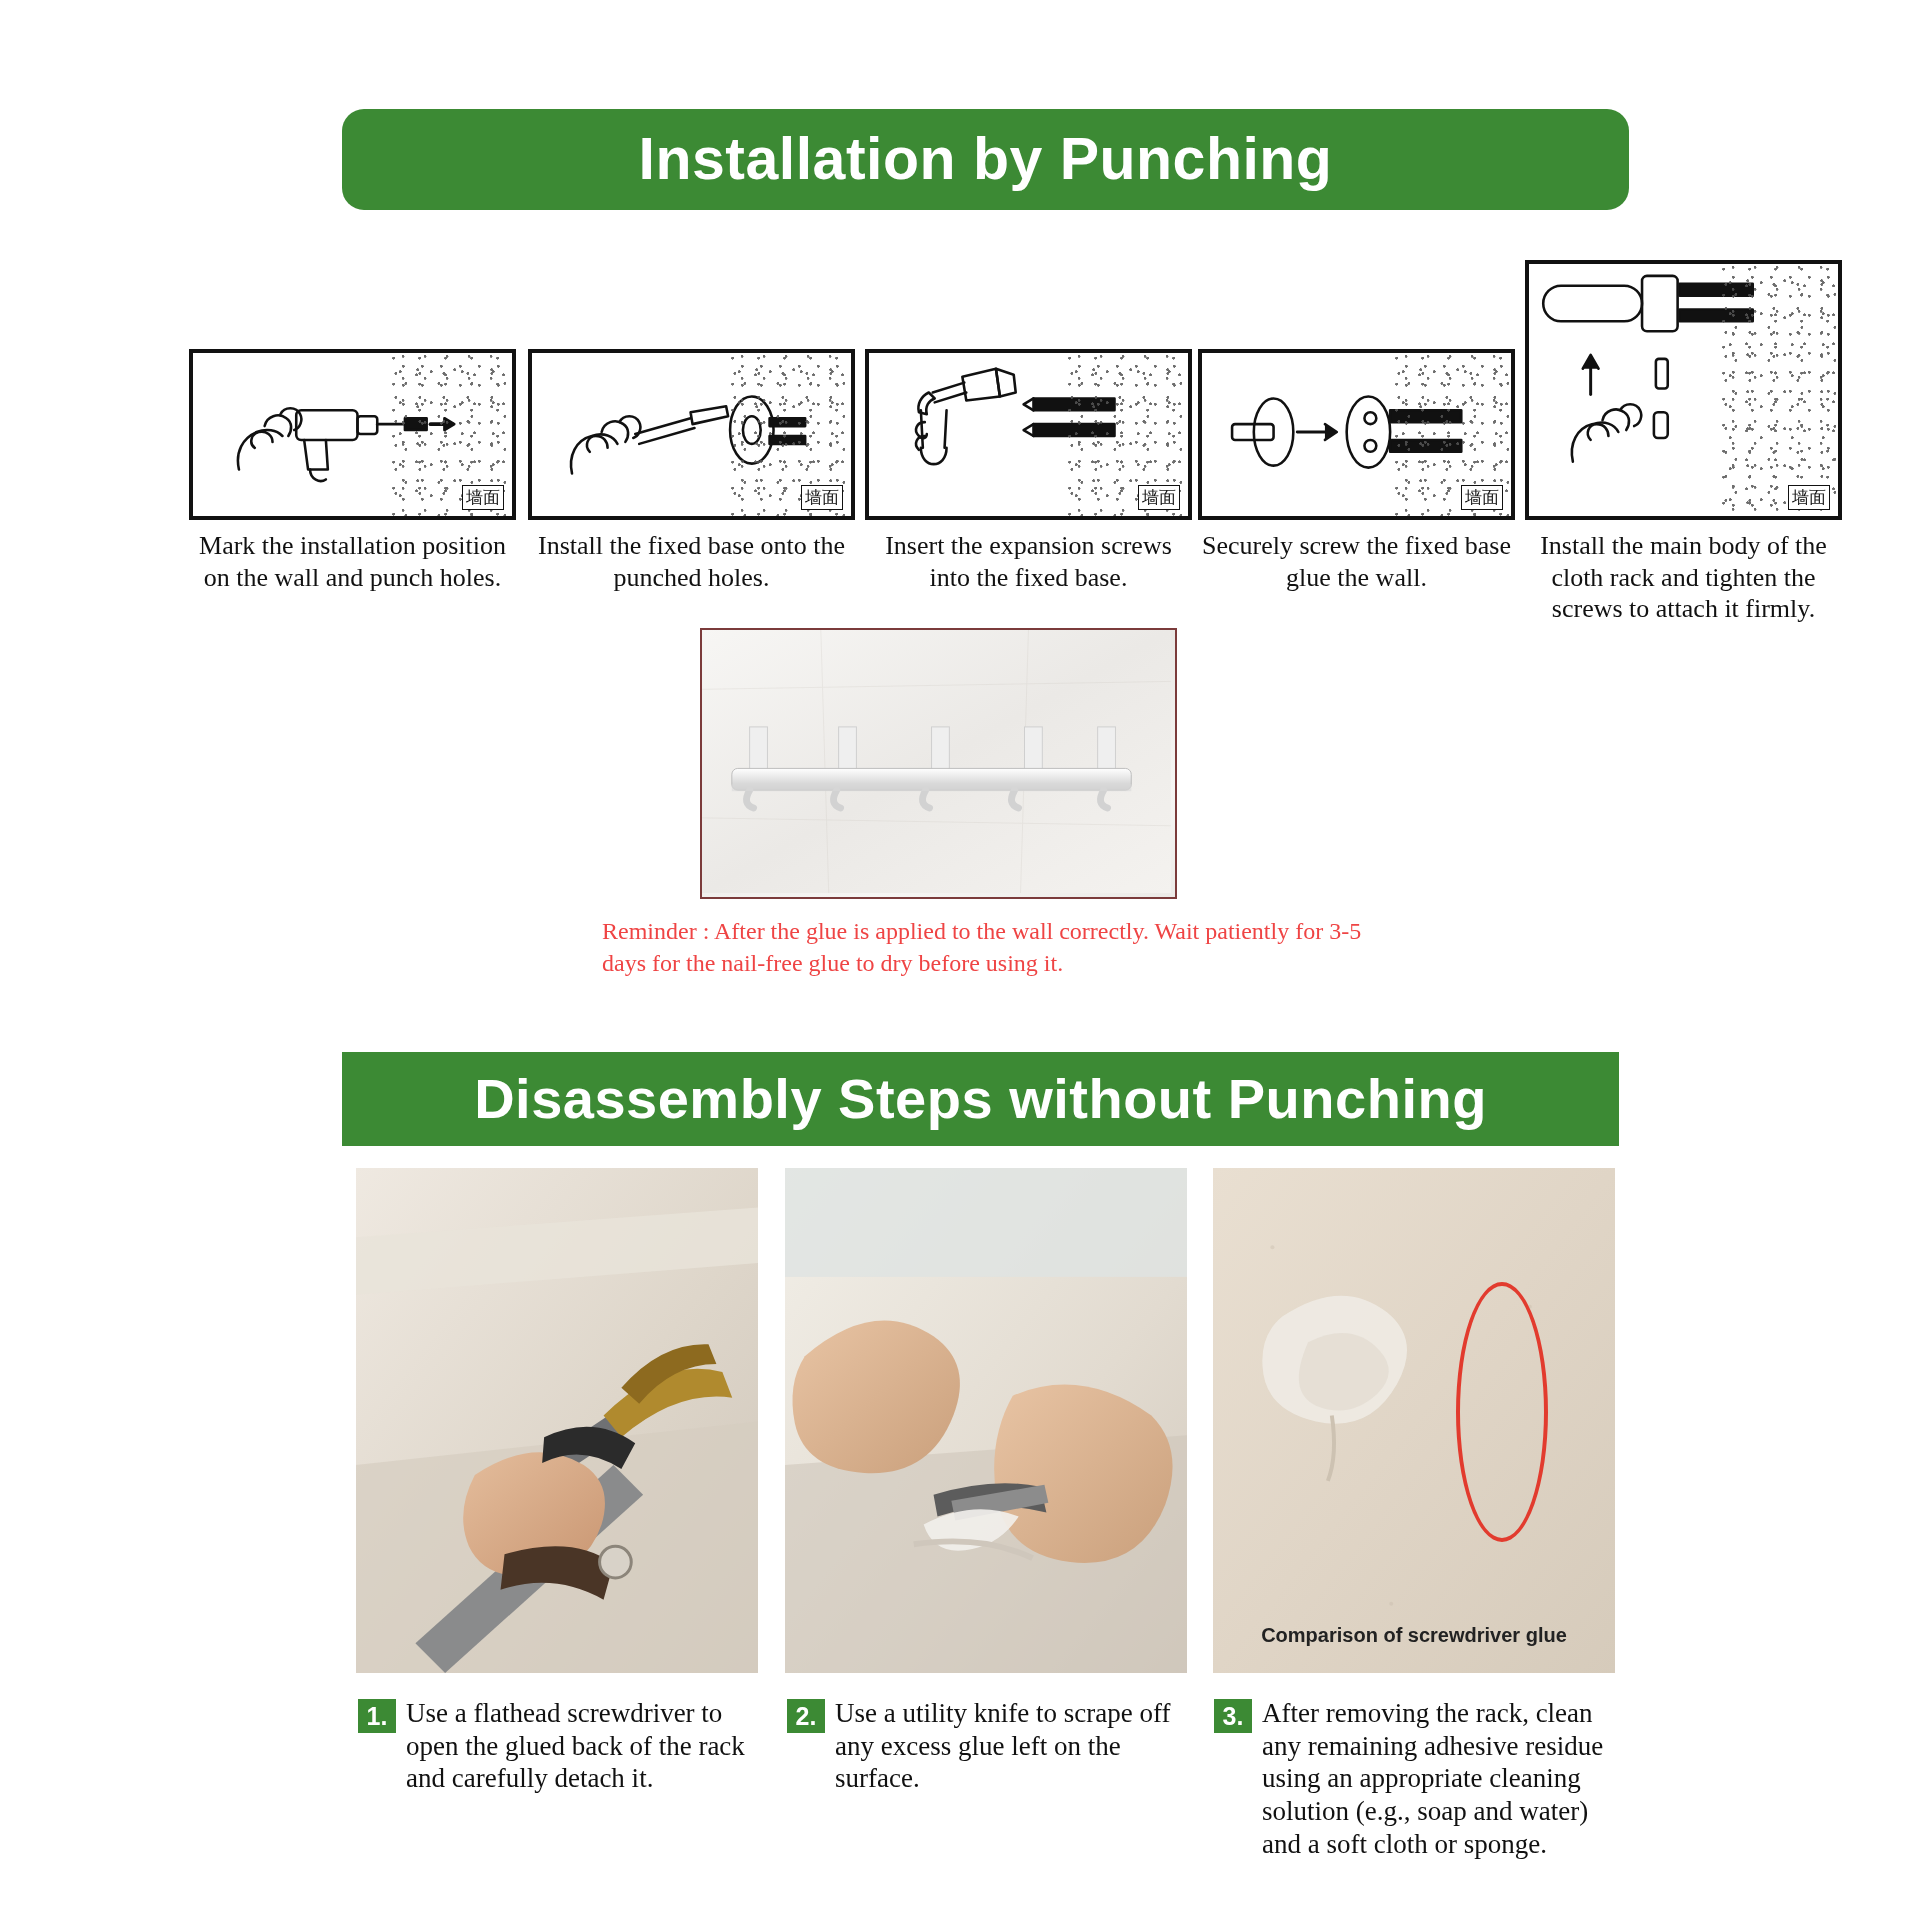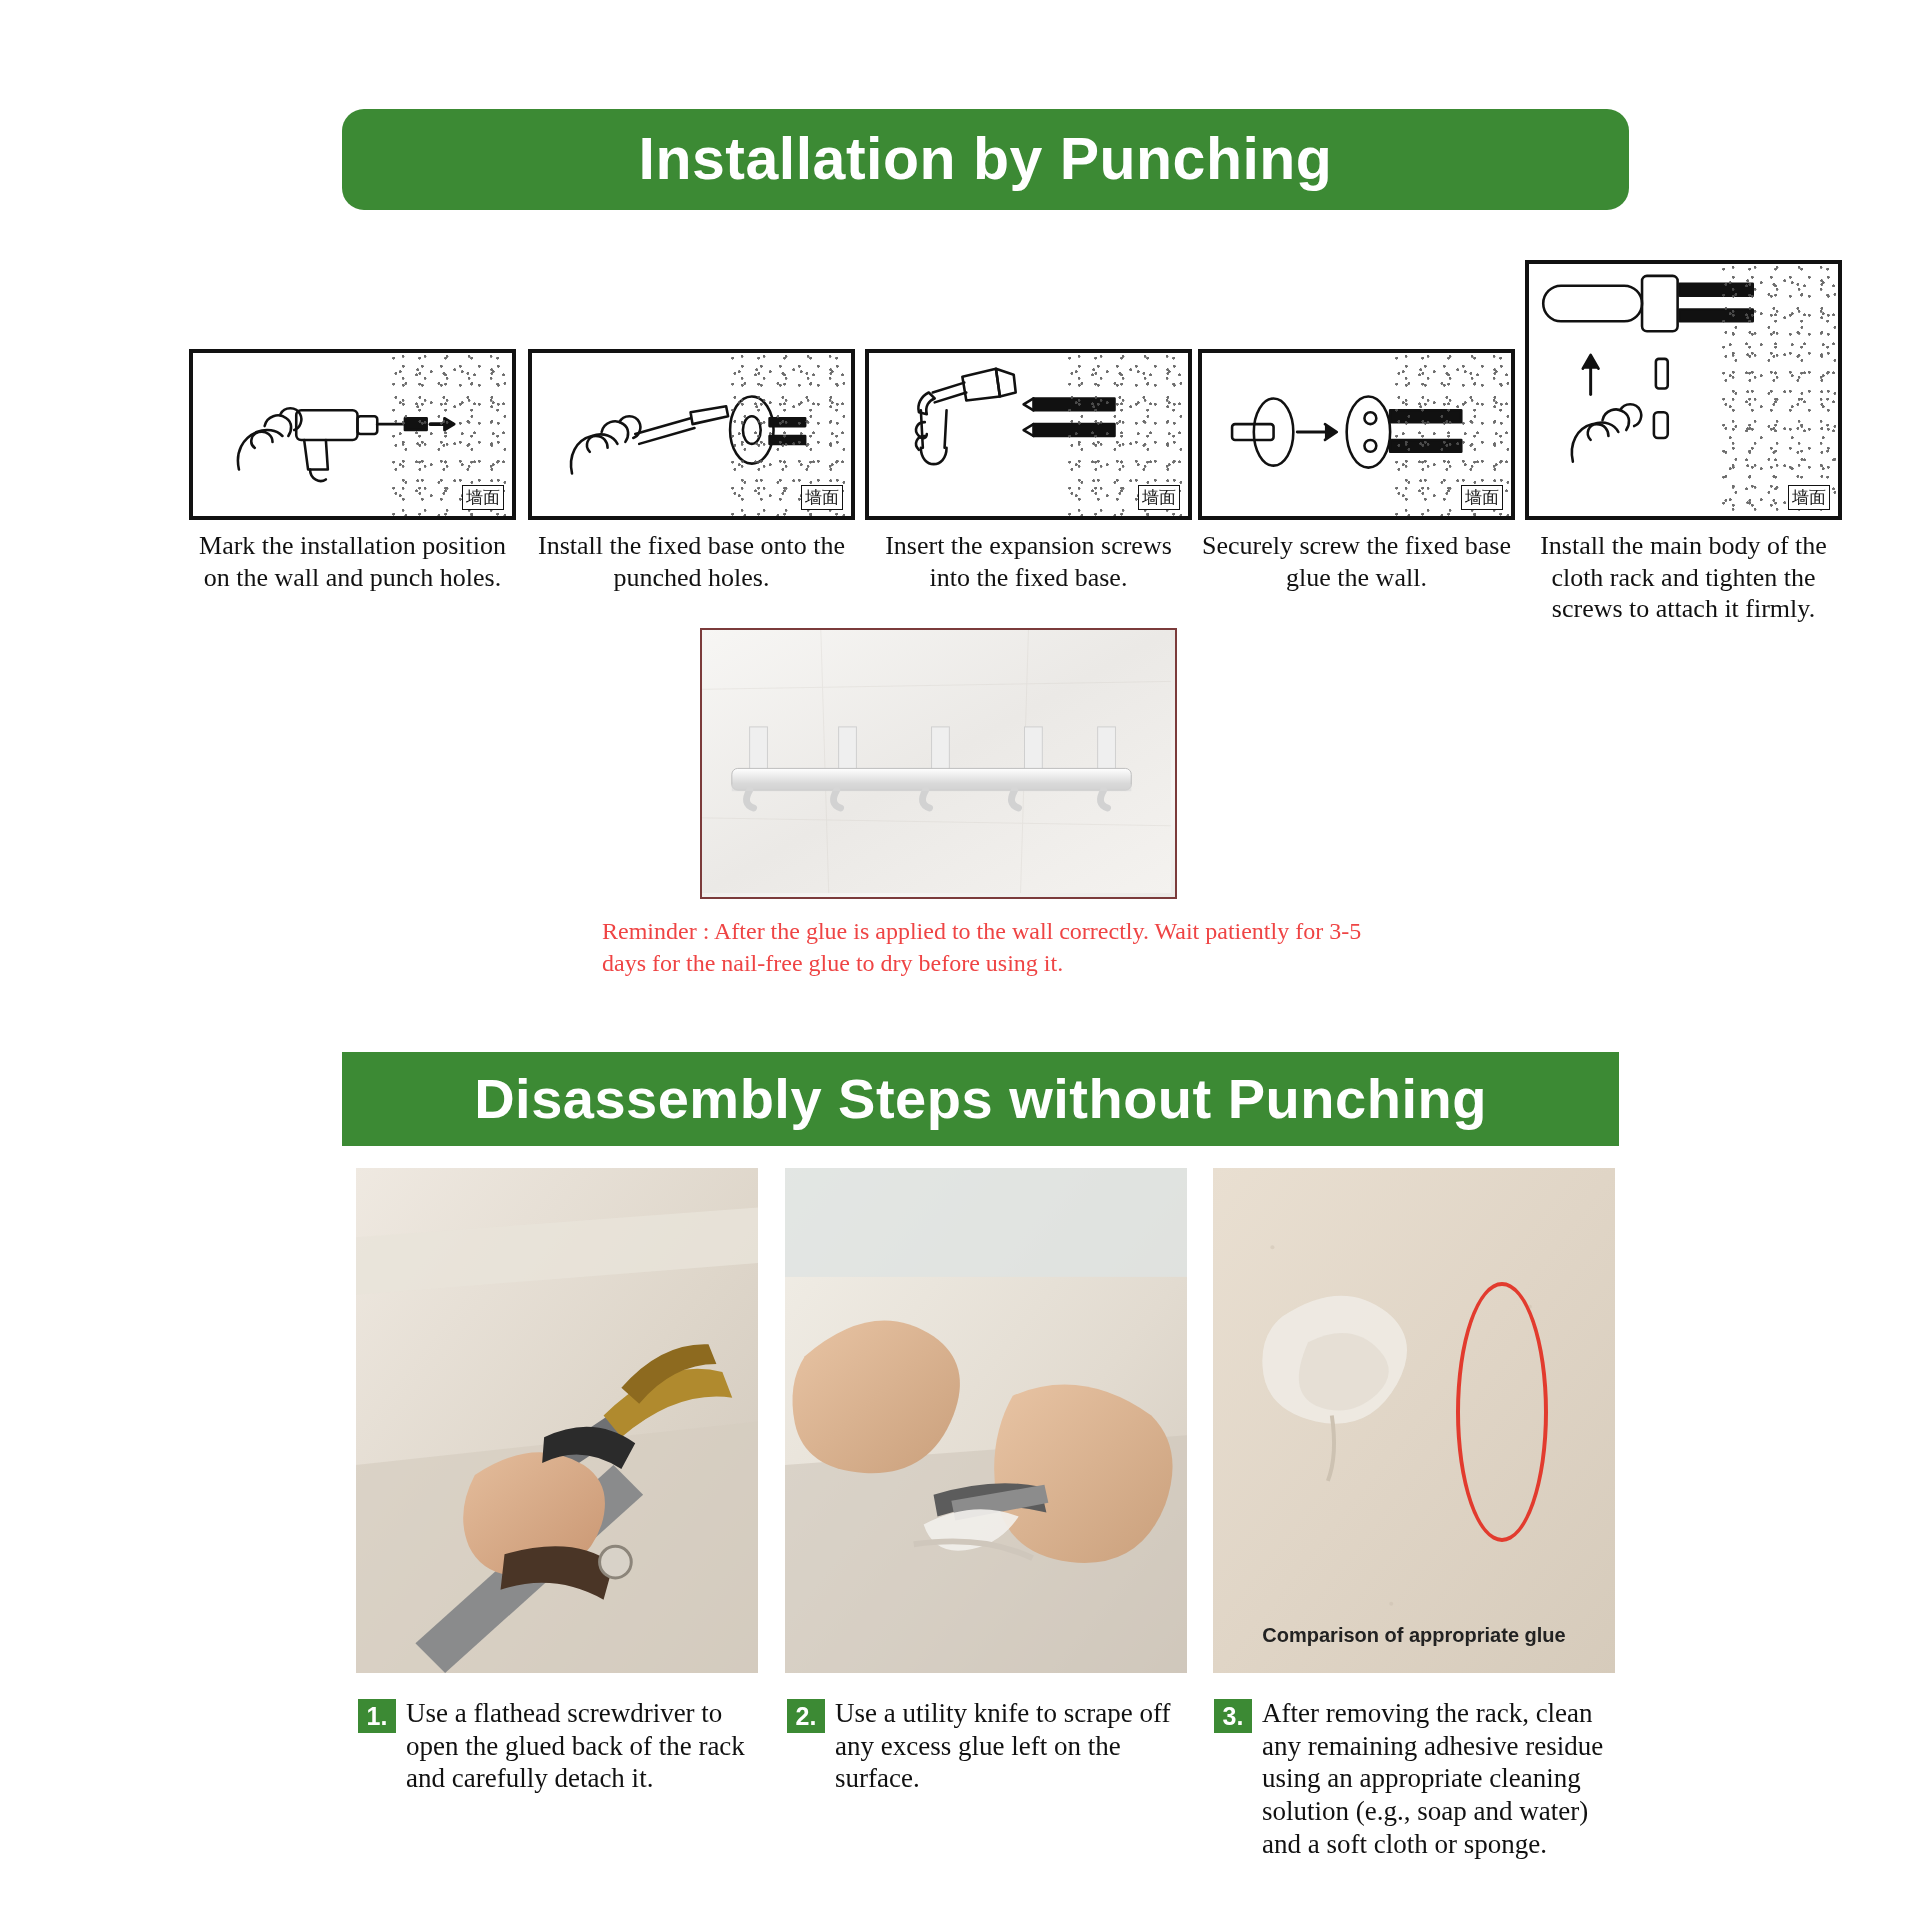--- a/index.html
+++ b/index.html
@@ -432,21 +432,21 @@
     <g opacity=".35" fill="#c9bda c">
       <circle cx="60" cy="80" r="2" fill="#c2b6a5"></circle>
       <circle cx="320" cy="140" r="2" fill="#c2b6a5"></circle>
       <circle cx="180" cy="440" r="2" fill="#c2b6a5"></circle>
     </g>
     <path d="M70 150 q60 -40 106 -4 q34 28 10 72 q-28 50 -82 38 q-52 -12 -54 -56 q-2 -32 20 -50 Z" fill="#eeeae3" opacity=".95"></path>
     <path d="M96 176 q44 -22 72 8 q20 22 -2 44 q-28 26 -62 12 q-30 -14 -8 -64 Z" fill="#e4ded4" opacity=".9"></path>
     <path d="M120 250 q6 40 -4 66" stroke="#cdc2b2" stroke-width="4" fill="none"></path>
   </svg>
   <div class="red-ellipse"></div>
-  <div id="glue-compare-label">Comparison of appropriate glue</div>
+  <div id="glue-compare-label">Comparison of screwdriver glue</div>
 </div>
 
 <div class="num-cap" id="num-cap-1">
   <div class="num-box">1.</div>
   <div class="num-txt">Use a flathead screwdriver to open the glued back of the rack and carefully detach it.</div>
 </div>
 <div class="num-cap" id="num-cap-2">
   <div class="num-box">2.</div>
   <div class="num-txt">Use a utility knife to scrape off any excess glue left on the surface.</div>
 </div>

